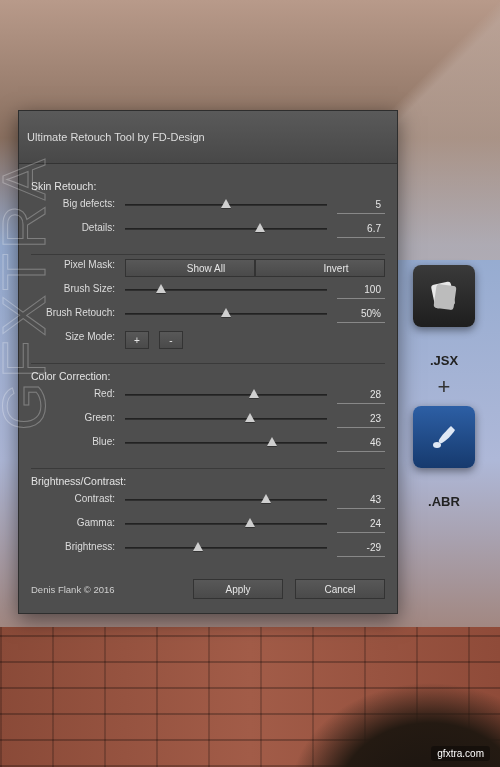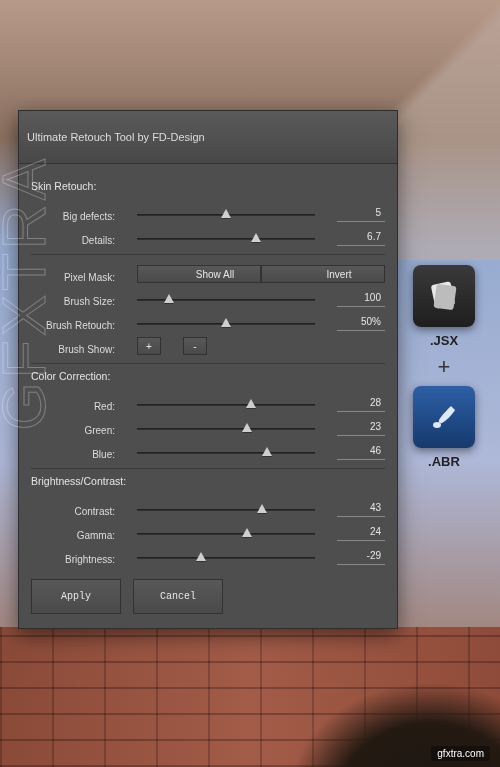--- a/index.html
+++ b/index.html
@@ -61,23 +61,23 @@
     font-size: 10.5px;
     color: #d8d8d8;
   }
   .section-hd {
     font-size: 10.5px;
     margin: 6px 0 6px 0;
     color: #e4e4e4;
   }
   .row {
     display: flex;
-    align-items: flex-end;
+    align-items: flex-start;
     height: 24px;
-    gap: 22px;
+    gap: 10px;
   }
   .row-label {
     width: 84px;
     text-align: right;
     font-size: 10px;
     color: #dcdcdc;
     flex-shrink: 0;
   }
   .slider {
     flex: 1;
@@ -135,21 +135,21 @@
     display:flex;
     align-items:center;
     gap:12px;
     margin-top:14px;
   }
   .footer .copy {
     flex: 1;
     font-size: 9.5px;
     color: #cfcfcf;
   }
-  .footer .btn { width: 90px; height: 35px; font-family: Liberation Mono, monospace; }
+  .footer .btn { width: 90px; height: 20px; }
   .watermark {
     position: absolute;
     top: 155px;
     left: -12px;
     writing-mode: vertical-rl;
     transform: rotate(180deg);
     font-family: Impact, Arial Black, sans-serif;
     font-size: 62px;
     color: transparent;
     -webkit-text-stroke: 1px rgba(255,255,255,0.28);
@@ -186,21 +186,21 @@
     display:flex;
     align-items:center;
     justify-content:center;
   }
   .tile-dark { background: linear-gradient(#3a3a3a,#1e1e1e); }
   .tile-blue { background: linear-gradient(#2d5fa5,#163a6e); }
   .icon-label {
     font-size: 13px;
     font-weight: bold;
     color: #222;
-    margin-top: 0;
+    margin-top: 20px;
   }
   .plus {
     font-size: 22px;
     color: #333;
     line-height: 1;
     margin: 2px 0;
   }
 </style>
 </head>
 <body>
@@ -259,21 +259,21 @@
     <div class="row">
       <div class="row-label">Brush Retouch:</div>
       <div class="slider">
           <div class="track"></div>
           <div class="thumb" style="left: 50%;"></div>
         </div>
       <div class="valbox">50%</div>
     </div>
 
     <div class="row">
-      <div class="row-label">Brush Show:</div>
+      <div class="row-label">Size Mode:</div>
       <div class="btn small-sq">+</div>
       <div class="btn small-sq">-</div>
     </div>
 
     <div class="divider"></div>
 
     <div class="section-hd">Color Correction:</div>
 
     <div class="row">
       <div class="row-label">Red:</div>
@@ -327,20 +327,21 @@
     <div class="row">
       <div class="row-label">Brightness:</div>
       <div class="slider">
           <div class="track"></div>
           <div class="thumb" style="left: 36%;"></div>
         </div>
       <div class="valbox">-29</div>
     </div>
 
     <div class="footer">
+      <div class="copy">Denis Flank © 2016</div>
       <div class="btn">Apply</div>
       <div class="btn">Cancel</div>
     </div>
 
   </div>
 </div>
 
 <div class="file-icons">
   <div class="icon-tile tile-dark">
     <svg width="34" height="34" viewBox="0 0 34 34">

